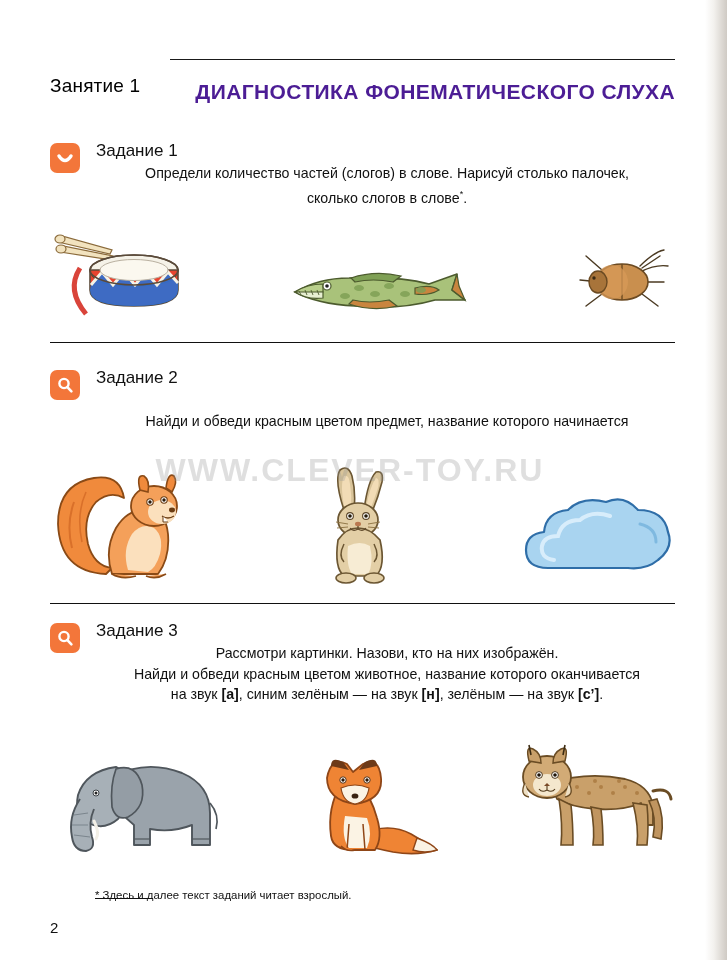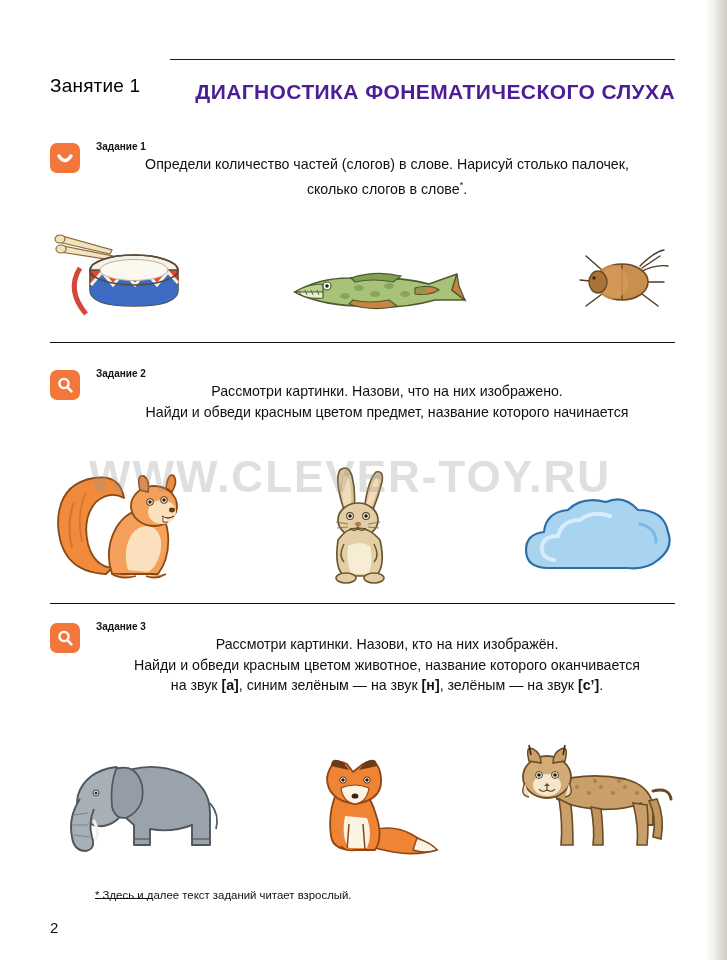--- a/index.html
+++ b/index.html
@@ -100,22 +100,22 @@
     align-items: center;
     justify-content: center;
   }
   .task-body {
     position: absolute;
     left: 46px;
     top: -2px;
     width: 582px;
   }
   .task-title {
-    font-weight: bold;
-    font-size: 10px;
+    font-weight: normal;
+    font-size: 17px;
     color: #111;
     margin-bottom: 2px;
   }
   .task-text {
     font-size: 14.2px;
     line-height: 20.5px;
     color: #111;
     text-align: center;
   }
   .task-text b {
@@ -170,21 +170,21 @@
     color: #111;
   }
 
   
   .watermark {
     position: absolute;
     left: 0;
     top: 452px;
     width: 700px;
     text-align: center;
-    font-size: 44px;
+    font-size: 32px;
     font-weight: bold;
     letter-spacing: 2px;
     color: rgba(150,150,150,0.30);
     font-family: "Liberation Sans", sans-serif;
     pointer-events: none;
     user-select: none;
   }
 
   svg { display: block; }
 </style>
@@ -299,21 +299,21 @@
     <div class="task" style="top:370px;">
       <div class="task-icon">
         <svg width="20" height="20" viewBox="0 0 20 20" aria-hidden="true">
           <circle cx="9" cy="8.5" r="4.6" fill="none" stroke="#ffffff" stroke-width="2.4"></circle>
           <path d="M12.4 12.2 L16.4 16.4" stroke="#ffffff" stroke-width="2.6" stroke-linecap="round"></path>
         </svg>
       </div>
       <div class="task-body">
         <div class="task-title">Задание 2</div>
         <div class="task-text">
-          <span>Рассмотри картинки. Назови, что на них изображено.</span><br>
+          <br>
           <span>Найди и обведи красным цветом предмет, название которого начинается</span><br>
         </div>
       </div>
     </div>
 
     <div class="pic-row" style="top:462px; height:126px;">
 
       <div class="pic-cell">
         <svg width="150" height="126" viewBox="0 0 150 126" aria-hidden="true">
 

